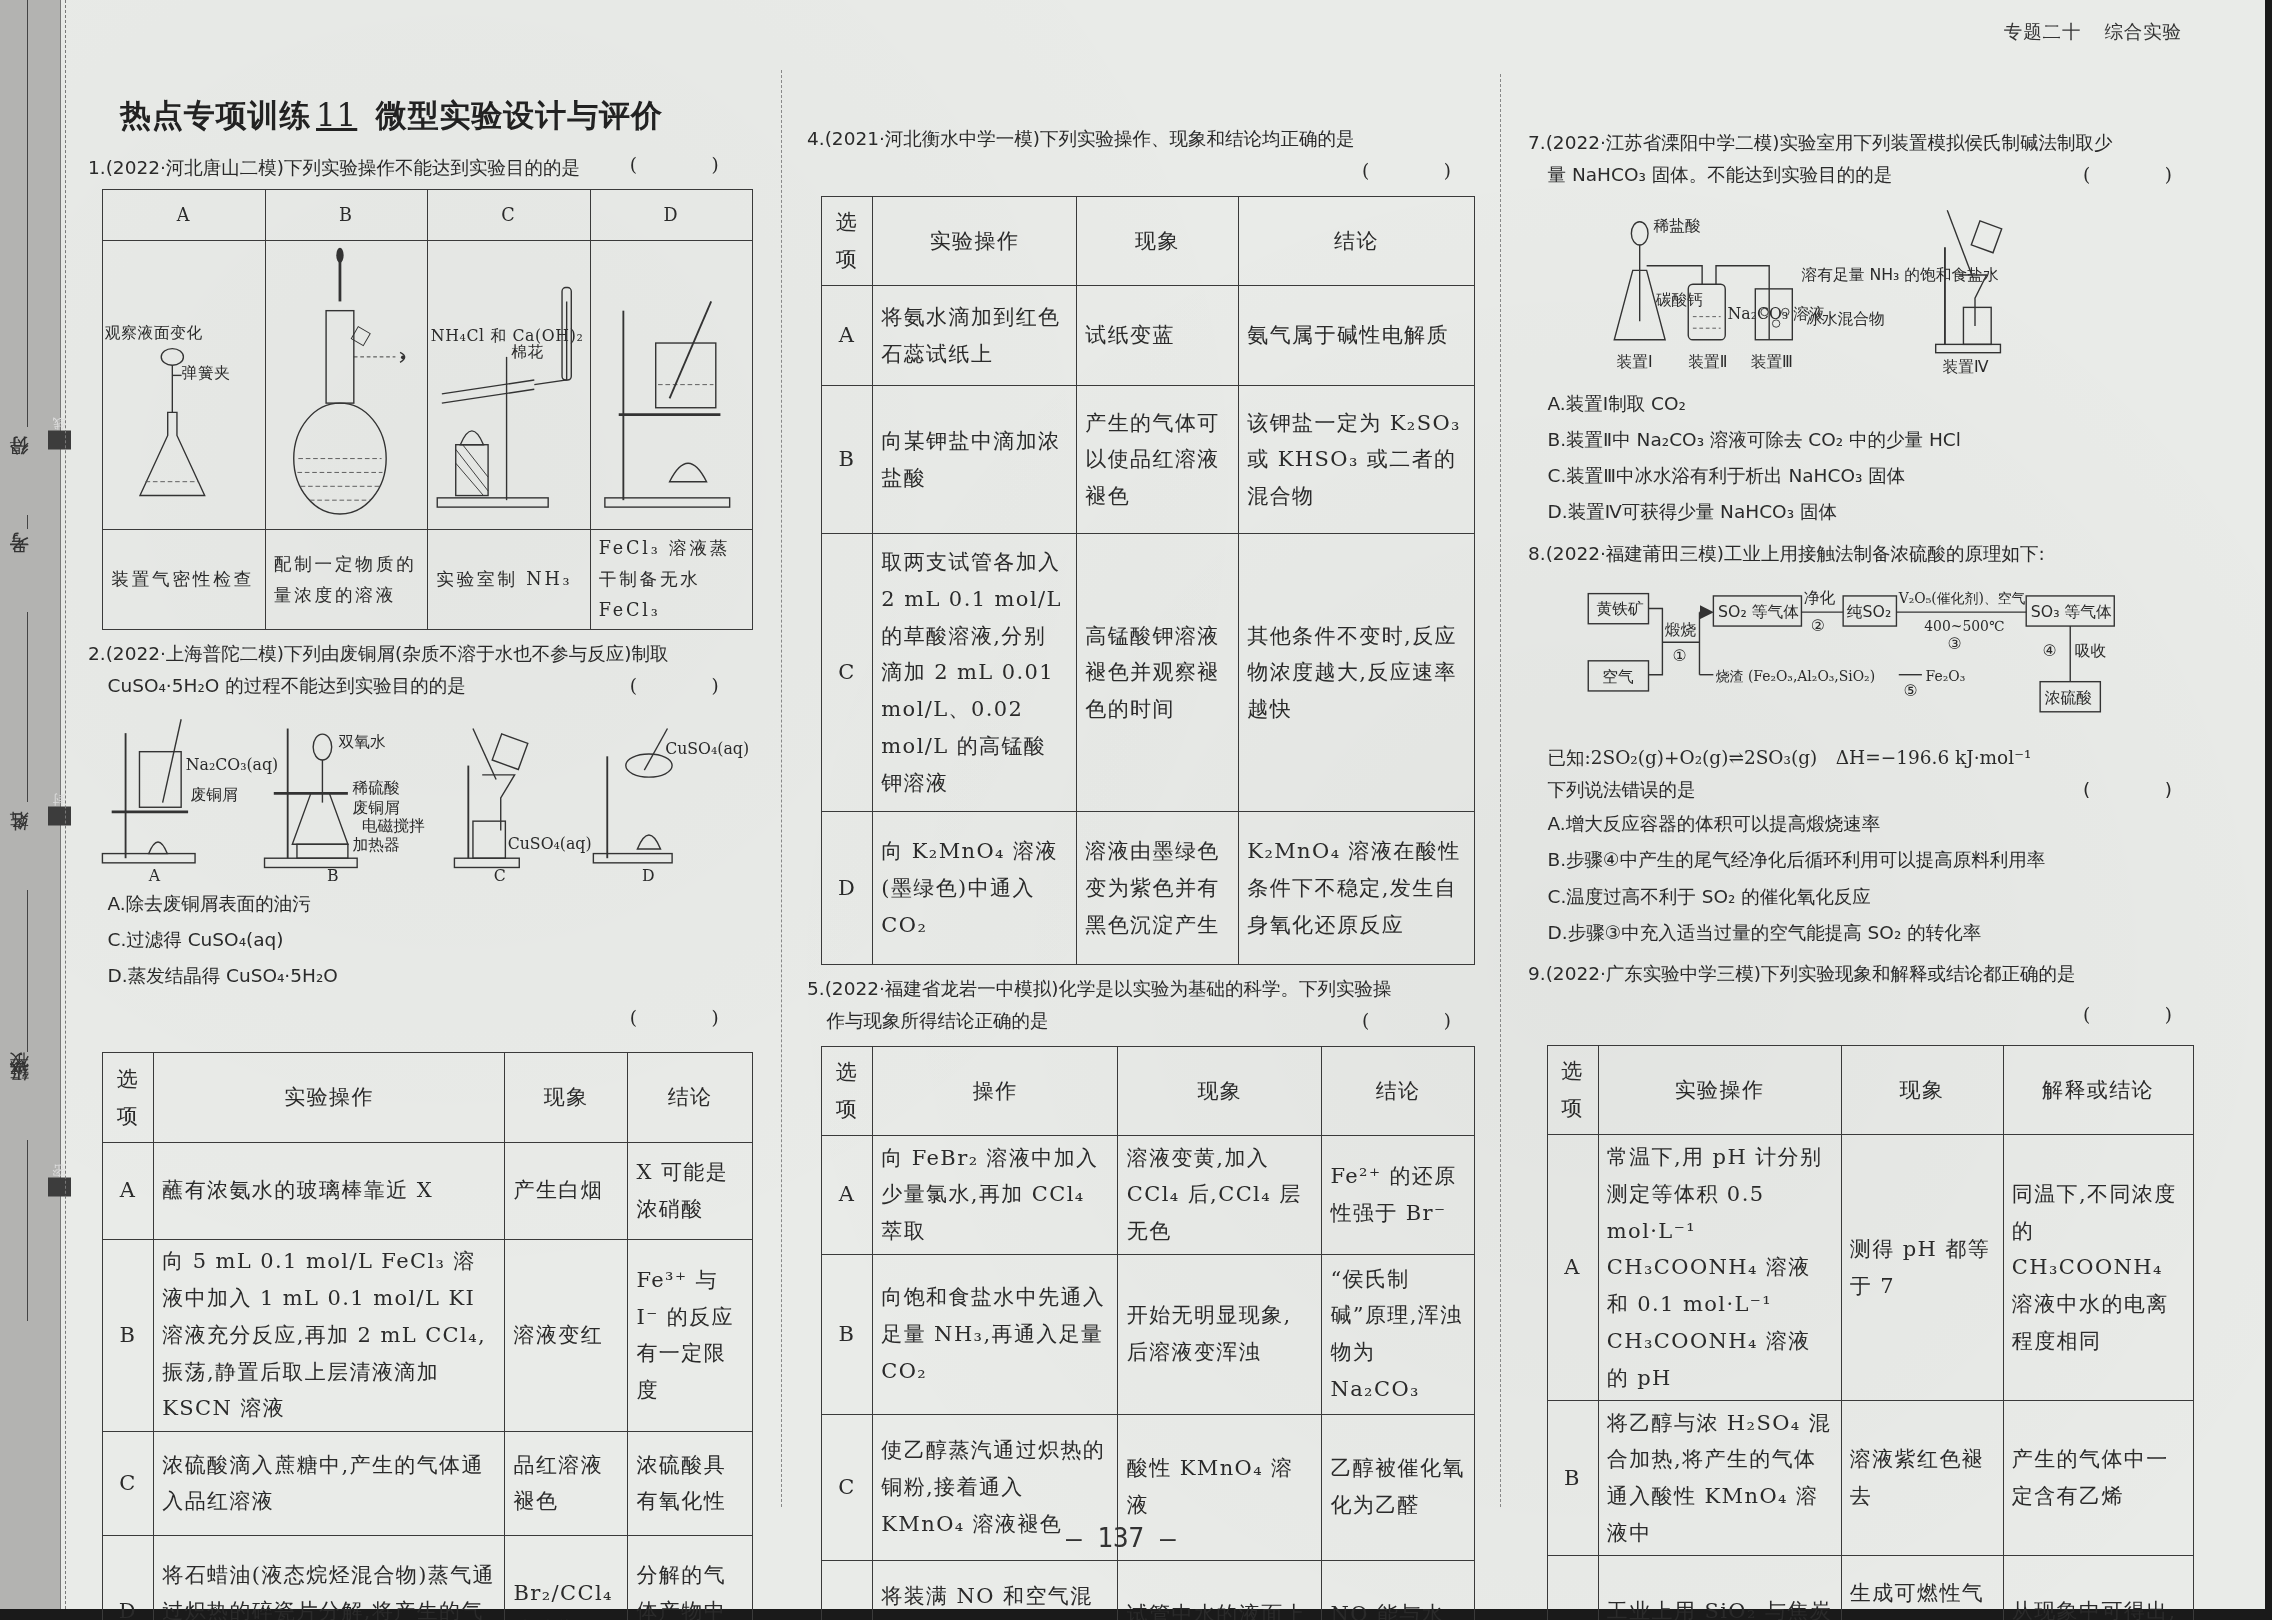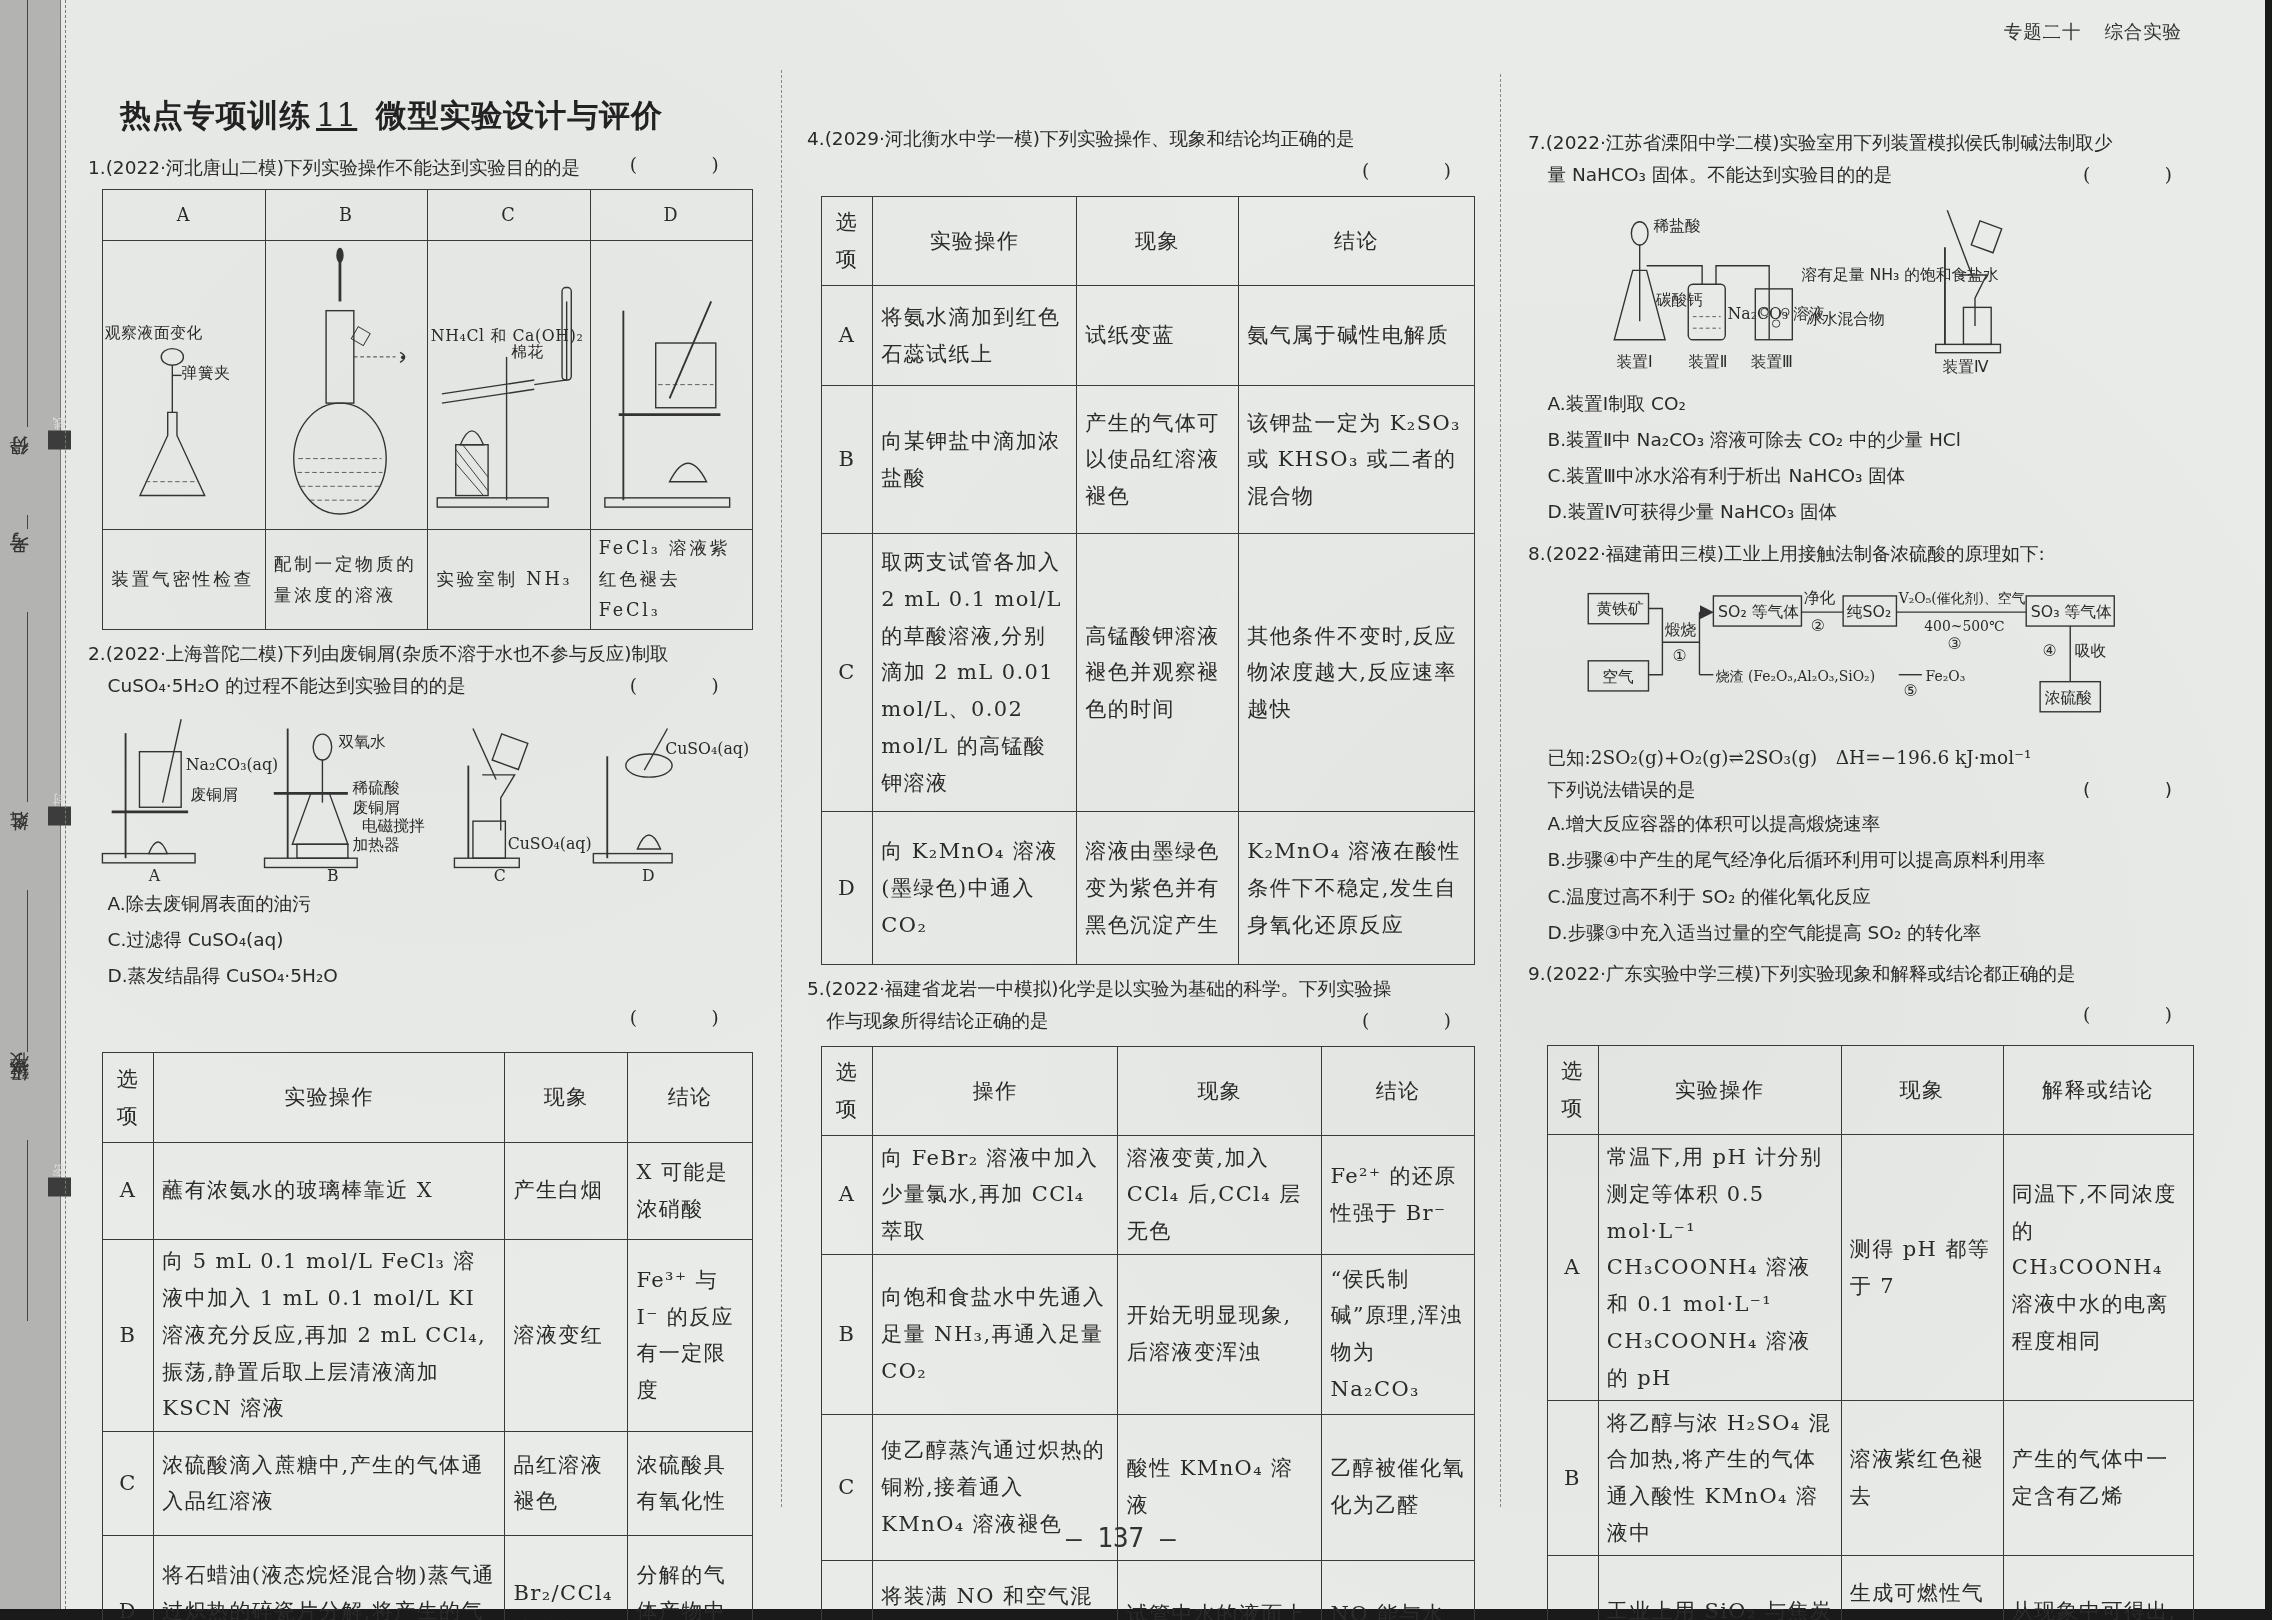--- a/index.html
+++ b/index.html
@@ -188,21 +188,21 @@
               <line x1="60" y1="375" x2="280" y2="375" stroke="#333" stroke-width="6"></line>
               <path d="M170 520 Q210 440 250 520 Z" fill="none" stroke="#333" stroke-width="3"></path>
               <rect x="30" y="555" width="270" height="20" fill="none" stroke="#333" stroke-width="3"></rect>
             </svg>
           </td>
         </tr>
         <tr style="height:93px;">
           <td style="letter-spacing:2.8px;">装置气密性检查</td>
           <td style="letter-spacing:2.8px;">配制一定物质的量浓度的溶液</td>
           <td style="letter-spacing:2.8px;">实验室制 NH₃</td>
-          <td style="letter-spacing:2.8px;">FeCl₃ 溶液紫红色褪去 FeCl₃</td>
+          <td style="letter-spacing:2.8px;">FeCl₃ 溶液蒸干制备无水 FeCl₃</td>
         </tr>
       </tbody>
         </table>
     </div>
 
     <div class="q">
       <div class="q-stem">
         <div>2.(2022·上海普陀二模)下列由废铜屑(杂质不溶于水也不参与反应)制取</div>
         <div class="indent" style="position:relative;">
           <span>CuSO₄·5H₂O 的过程不能达到实验目的的是</span>
@@ -294,21 +294,21 @@
           <td>分解的气体产物中有烯烃</td>
         </tr>
       </tbody>
         </table>
     </div>
   </div>
 
   <div class="col" style="left:807px; top:123px; width:672px;">
 
     <div class="q">
-      <div class="q-stem">4.(2029·河北衡水中学一模)下列实验操作、现象和结论均正确的是</div>
+      <div class="q-stem">4.(2021·河北衡水中学一模)下列实验操作、现象和结论均正确的是</div>
       <div class="answer-paren">(　)</div>
       <table class="qt" style="margin-left:14px; width:654px;">
         <tbody>
             <tr>
           <th style="width:51px;">选项</th>
           <th style="width:204px;">实验操作</th>
           <th style="width:162px;">现象</th>
           <th style="width:236px;">结论</th>
         </tr>
         <tr style="height:100px;">

